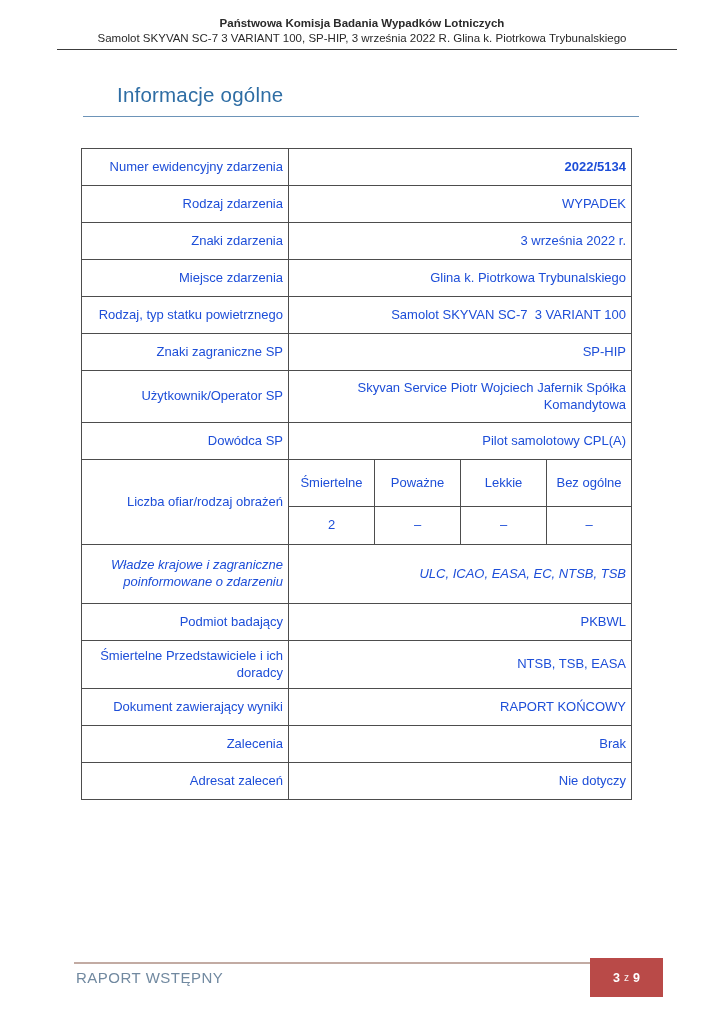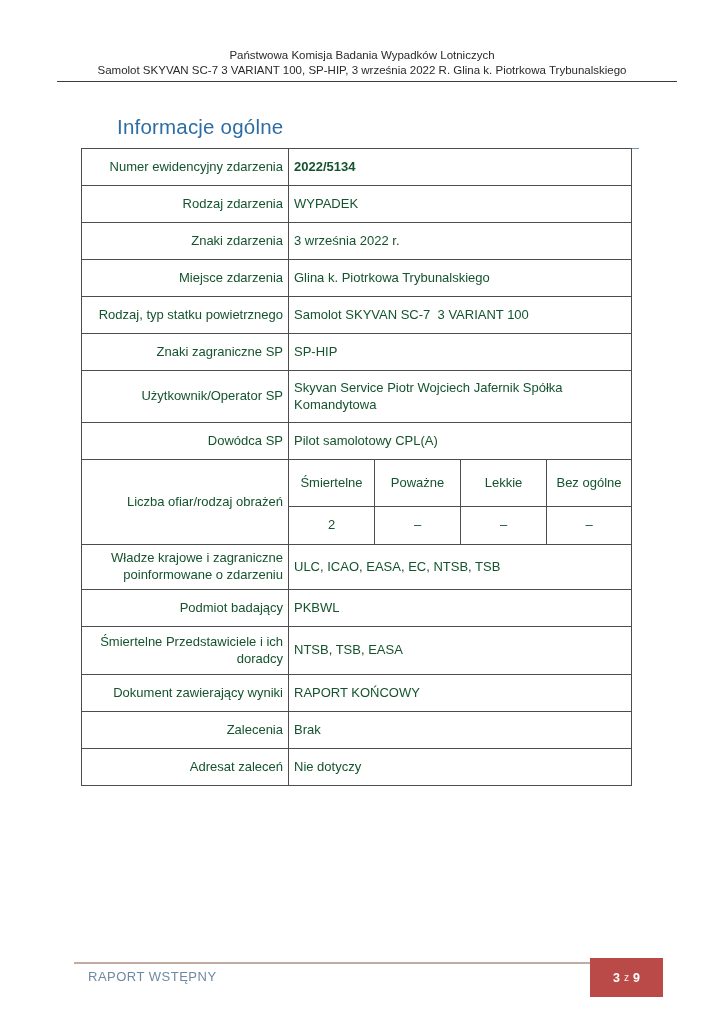--- a/index.html
+++ b/index.html
@@ -14,21 +14,21 @@
   }
 
   
   .doc-header {
     padding-top: 16px;
     text-align: center;
     font-size: 11.5px;
     line-height: 1.28;
     color: #2a2a2a;
   }
-  .doc-header .org { font-weight: normal; margin-top: 32px; }
+  .doc-header .org { font-weight: bold; }
   .header-rule {
     margin: 4px 47px 0 57px;
     border: none;
     border-top: 1.5px solid #3c3c3c;
     height: 0;
   }
 
   
   .section-title {
     margin: 33px 0 0 117px;
@@ -47,54 +47,54 @@
 
   
   table.info {
     position: absolute;
     left: 81px;
     top: 148px;
     width: 550px;
     border-collapse: collapse;
     table-layout: fixed;
     font-size: 13px;
-    color: #14532d;
+    color: #1d4ed8;
   }
   table.info td {
     border: 1px solid #4d4d4d;
     padding: 2px 5px;
     vertical-align: middle;
     line-height: 1.3;
   }
   td.lbl { text-align: right; padding-right: 6px; }
-  td.val { text-align: left; white-space: pre-wrap; padding: 2px 10px; }
+  td.val { text-align: right; white-space: pre-wrap; padding: 2px 10px; }
   td.vhead { text-align: center; }
   td.vval { text-align: center; }
   .bold { font-weight: bold; }
   tr.r37 { height: 37px; }
-  tr.r45 { height: 45px; }
+  tr.r45 { height: 59px; font-style: italic; }
   tr.r47 { height: 47px; }
   tr.r38 { height: 38px; }
   tr.r48 { height: 48px; }
   tr.r52 { height: 52px; }
 
   
   .footer-rule {
     position: absolute;
     left: 74px;
     top: 962px;
     width: 589px;
     height: 2px;
     background: #c2aba3;
   }
   .footer-label {
     position: absolute;
-    left: 88px;
+    left: 76px;
     top: 969px;
-    font-size: 13px;
+    font-size: 15px;
     letter-spacing: 0.5px;
     color: #7189a0;
   }
   .page-badge {
     position: absolute;
     left: 590px;
     top: 958px;
     width: 73px;
     height: 39px;
     background: #b94a48;

